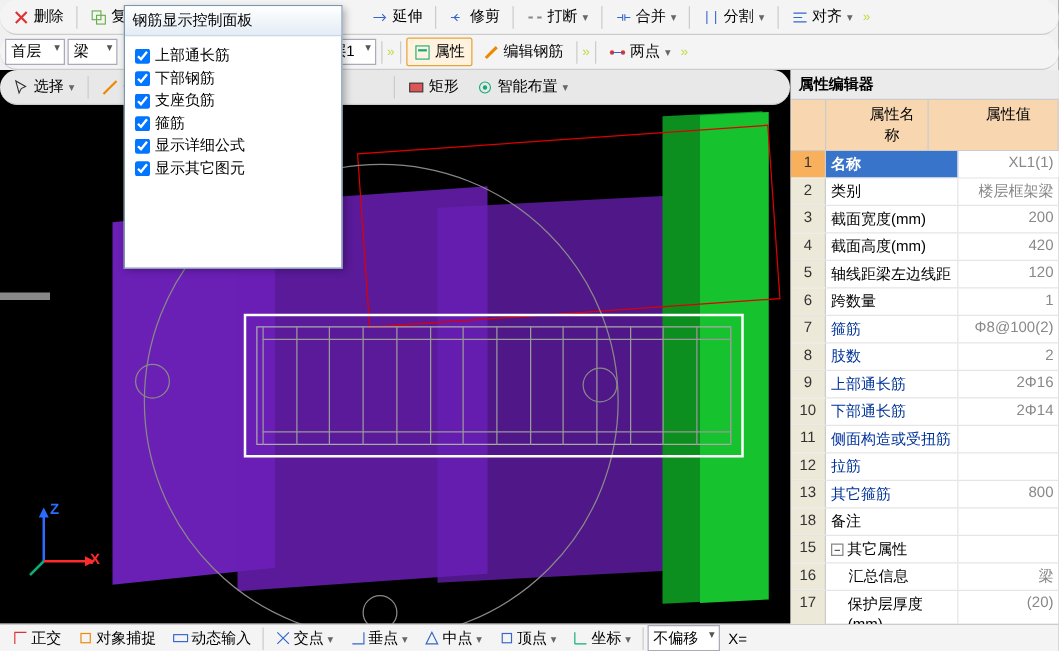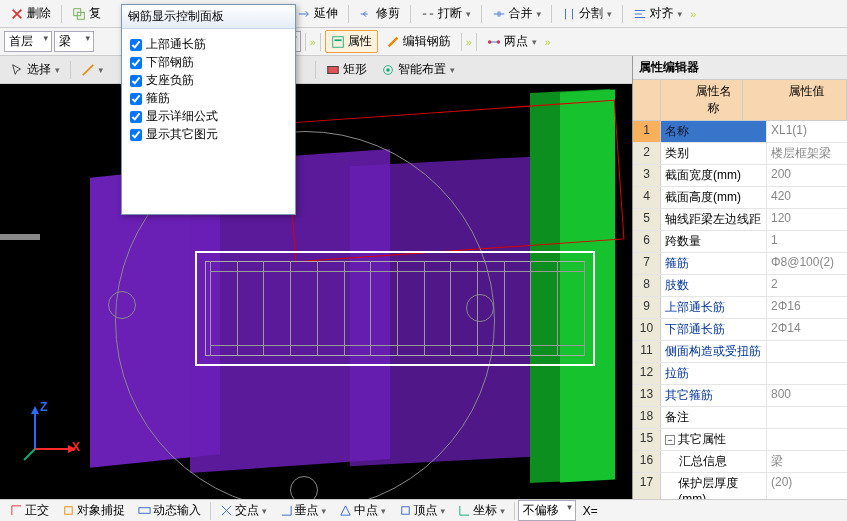--- a/index.html
+++ b/index.html
@@ -1,52 +1,52 @@
 <!DOCTYPE html>
 <html><head>
 <meta charset="utf-8">
 <style>
 *{box-sizing:border-box;margin:0;padding:0;font-family:"Microsoft YaHei","SimSun",sans-serif;font-size:12px;}
 body{background:#f0f0f0;width:847px;height:521px;overflow:hidden;position:relative;}
-.toolbar{background:#f4f4f4;border-bottom:1px solid #ccc;height:28px;display:flex;align-items:center;padding:0 4px;gap:2px;}
+.toolbar{background:#f4f4f4;border-bottom:1px solid #ccc;height:28px;display:flex;align-items:center;padding:0 4px;gap:2px;border-radius:14px;}
 .tb-btn{display:flex;align-items:center;gap:3px;padding:2px 5px;border:1px solid transparent;border-radius:2px;cursor:pointer;white-space:nowrap;}
 .tb-sep{width:1px;height:18px;background:#ccc;margin:0 2px;}
 .tb-ico{width:14px;height:14px;display:inline-block;}
 .dd{font-size:9px;color:#666;margin-left:1px;}
 .chev{display:inline-block;font-size:11px;color:#bd4;}
 .main{display:flex;height:calc(100% - 56px - 22px);}
 .viewport{flex:1;background:#000;position:relative;overflow:hidden;}
 .prop-panel{width:215px;background:#fff;border-left:1px solid #999;display:flex;flex-direction:column;}
 .prop-title{background:#ebebeb;padding:3px 6px;border-bottom:1px solid #ccc;font-weight:bold;}
 .prop-head{display:flex;background:#f8d7b0;border-bottom:1px solid #ccc;gap:24px;}
 .prop-head>div{padding:3px 6px;border-right:1px solid #ccc;}
 .ph-num{width:28px;}
 .ph-name{flex:1;text-align:center;}
 .ph-val{width:80px;text-align:center;}
 .prop-body{flex:1;overflow:auto;}
 .prop-row{display:flex;border-bottom:1px solid #e5e5e5;min-height:19px;align-items:stretch;}
 .pr-num{width:28px;background:#ece9d8;text-align:center;padding:2px;border-right:1px solid #ccc;color:#333;}
 .pr-num.sel{background:#f8b05c;}
 .pr-name{flex:1;padding:2px 4px;border-right:1px solid #e5e5e5;color:#003399;cursor:pointer;display:flex;align-items:center;}
 .pr-name.blk{color:#000;}
-.pr-name.sel{background:#3874c9;color:#0f172a;}
-.pr-val{width:80px;padding:2px 4px;color:#888;}
+.pr-name.sel{background:#3874c9;color:#ffffff;font-weight:bold;}
+.pr-val{width:80px;padding:2px 4px;color:#888;text-align:right;}
 .pr-val.sel{background:#fff;}
 .pr-exp{width:10px;height:10px;border:1px solid #888;display:inline-flex;align-items:center;justify-content:center;font-size:9px;margin-right:3px;background:#fff;color:#000;}
 .statusbar{position:absolute;bottom:0;left:0;right:0;height:22px;background:#f4f4f4;border-top:1px solid #ccc;display:flex;align-items:center;padding:0 4px;gap:1px;}
 .sb-btn{display:flex;align-items:center;gap:2px;padding:1px 5px;cursor:pointer;border:1px solid transparent;}
 .sb-ico{width:13px;height:13px;}
 
 .vp-purple{position:absolute;background:#6a1fb5;}
 .vp-green{position:absolute;background:#0c8f1e;}
 .axis{position:absolute;left:20px;bottom:35px;}
 .axis .z{color:#2b6cff;font-weight:bold;}
 .axis .x{color:#ff2b2b;font-weight:bold;}
 
-.popup{position:absolute;left:121px;top:4px;width:175px;background:#fff;border:1px solid #7a96b0;box-shadow:2px 2px 6px rgba(0,0,0,.3);z-index:50;}
+.popup{position:absolute;left:99px;top:4px;width:175px;background:#fff;border:1px solid #7a96b0;box-shadow:2px 2px 6px rgba(0,0,0,.3);z-index:50;}
 .popup-title{background:linear-gradient(#fff,#e3ecf5);padding:3px 6px;border-bottom:1px solid #c9d6e4;font-size:12px;}
 .popup-body{padding:6px 8px 70px;}
 .chk{display:flex;align-items:center;gap:4px;margin:1px 0;cursor:pointer;}
 .chk input{width:12px;height:12px;}
 
 .sel-box{background:#fff;border:1px solid #aab;padding:1px 16px 1px 4px;position:relative;display:inline-block;min-width:48px;}
 .sel-box::after{content:"▾";position:absolute;right:3px;top:1px;font-size:9px;color:#555;}
 
 .i-del{fill:#d33;}
 svg{display:block;}

